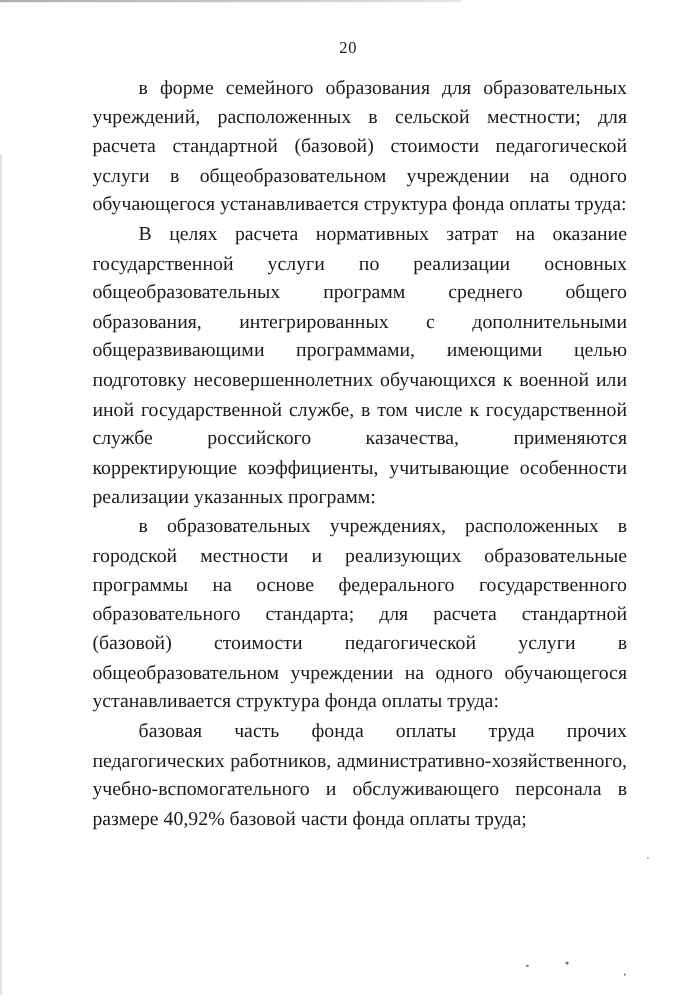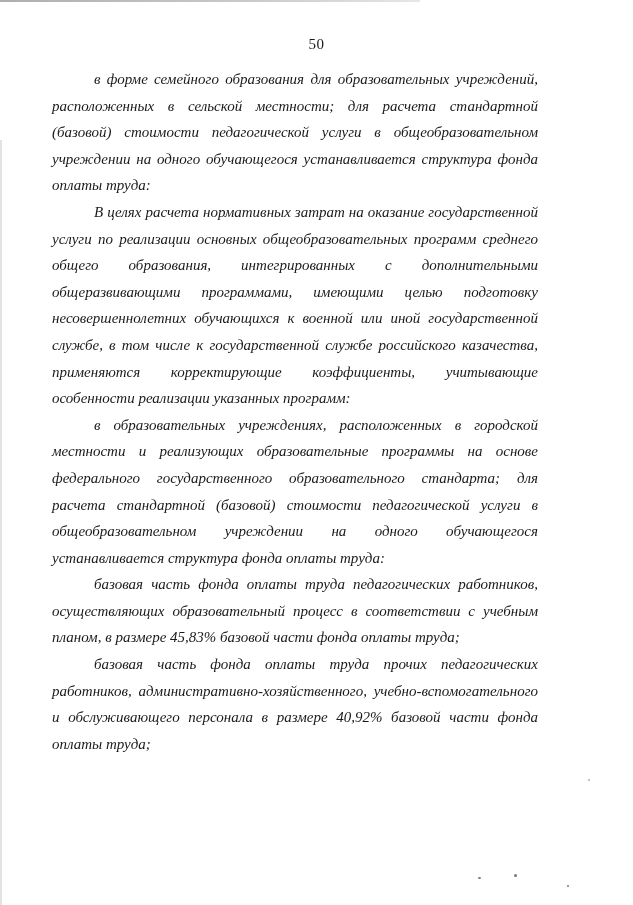--- a/index.html
+++ b/index.html
@@ -37,50 +37,48 @@
       position: absolute;
       top: 36px;
       left: 0;
       width: 633px;
       text-align: center;
       font-size: 15px;
       letter-spacing: 0.5px;
     }
     .page-body {
       position: absolute;
-      left: 52px;
+      left: 84px;
       top: 66px;
       width: 486px;
-      font-size: 15px;
+      font-size: 18px;
       line-height: 26.6px;
-      font-style: italic;
     }
     .page-body p {
       margin: 0;
       text-align: justify;
       text-indent: 42px;
     }
     .speck {
       position: absolute;
       background: #777;
       border-radius: 50%;
     }
   </style>
 </head>
 <body>
 
 <div class="scan-top-line"></div>
 <div class="scan-left-edge"></div>
 
-<div class="page-number">50</div>
+<div class="page-number">20</div>
 
 <div class="page-body">
   <p>в форме семейного образования для образовательных учреждений, расположенных в сельской местности; для расчета стандартной (базовой) стоимости педагогической услуги в общеобразовательном учреждении на одного обучающегося устанавливается структура фонда оплаты труда:</p>
   <p>В целях расчета нормативных затрат на оказание государственной услуги по реализации основных общеобразовательных программ среднего общего образования, интегрированных с дополнительными общеразвивающими программами, имеющими целью подготовку несовершеннолетних обучающихся к военной или иной государственной службе, в том числе к государственной службе российского казачества, применяются корректирующие коэффициенты, учитывающие особенности реализации указанных программ:</p>
   <p>в образовательных учреждениях, расположенных в городской местности и реализующих образовательные программы на основе федерального государственного образовательного стандарта; для расчета стандартной (базовой) стоимости педагогической услуги в общеобразовательном учреждении на одного обучающегося устанавливается структура фонда оплаты труда:</p>
-  <p>базовая часть фонда оплаты труда педагогических работников, осуществляющих образовательный процесс в соответствии с учебным планом, в размере 45,83% базовой части фонда оплаты труда;</p>
   <p>базовая часть фонда оплаты труда прочих педагогических работников, административно-хозяйственного, учебно-вспомогательного и обслуживающего персонала в размере 40,92% базовой части фонда оплаты труда;</p>
 </div>
 
 <div class="speck" style="left:478px;top:877px;width:3px;height:2px;"></div>
 <div class="speck" style="left:514px;top:874px;width:3px;height:3px;"></div>
 <div class="speck" style="left:567px;top:885px;width:2px;height:2px;"></div>
 <div class="speck" style="left:588px;top:779px;width:2px;height:2px;opacity:0.6;"></div>
 
 </body></html>

